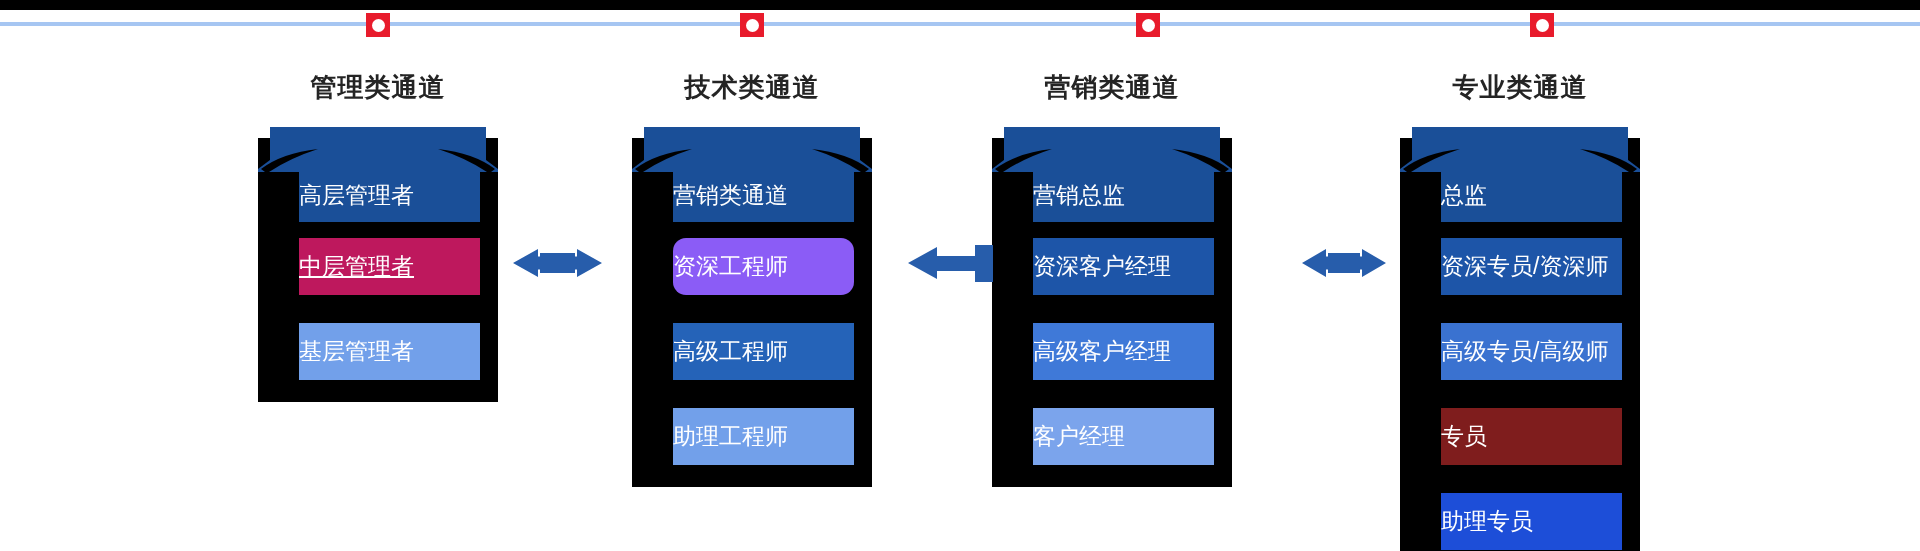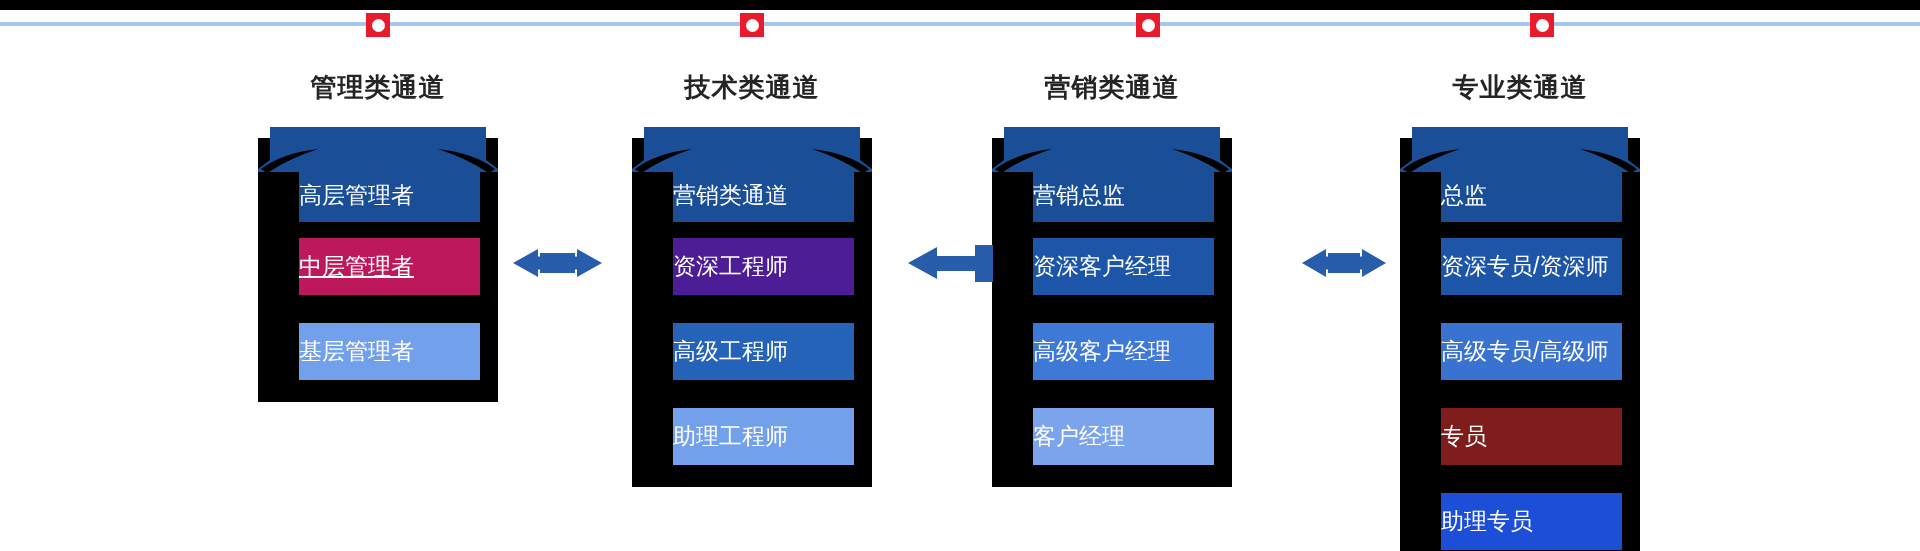--- a/index.html
+++ b/index.html
@@ -74,21 +74,21 @@
       <polygon class="blue" points="12,0 228,0 228,45 12,45"></polygon>
       <rect class="blk" x="0" y="11" width="12" height="34"></rect>
       <rect class="blk" x="228" y="11" width="12" height="34"></rect>
       <polygon class="blue" points="0,45 0,42 12,33 12,45"></polygon>
       <polygon class="blue" points="240,45 240,42 228,33 228,45"></polygon>
       <path class="blk" d="M3,42 Q24,26 60,22 Q32,31 11,45 L7,45 Z"></path>
       <path class="blk" d="M237,42 Q216,26 180,22 Q208,31 229,45 L233,45 Z"></path>
     </svg>
     <div class="frame">
       <div class="level head" style="background-color: rgb(26, 79, 152);">营销类通道</div>
-      <div class="level gap-sm" style="background-color: #4c1d95;">资深工程师</div>
+      <div class="level gap-sm" style="background-color: #8b5cf6; border-radius: 13px;">资深工程师</div>
       <div class="level gap-lg" style="background-color: rgb(37, 99, 184);">高级工程师</div>
       <div class="level gap-lg" style="background-color: rgb(114, 160, 234);">助理工程师</div>
     </div>
   </section>
 
   <section class="column" style="left:992px">
     <h2 class="col-title">营销类通道</h2>
     <svg class="badge" width="240" height="45" viewBox="0 0 240 45">
       <polygon class="blue" points="12,0 228,0 228,45 12,45"></polygon>
       <rect class="blk" x="0" y="11" width="12" height="34"></rect>

